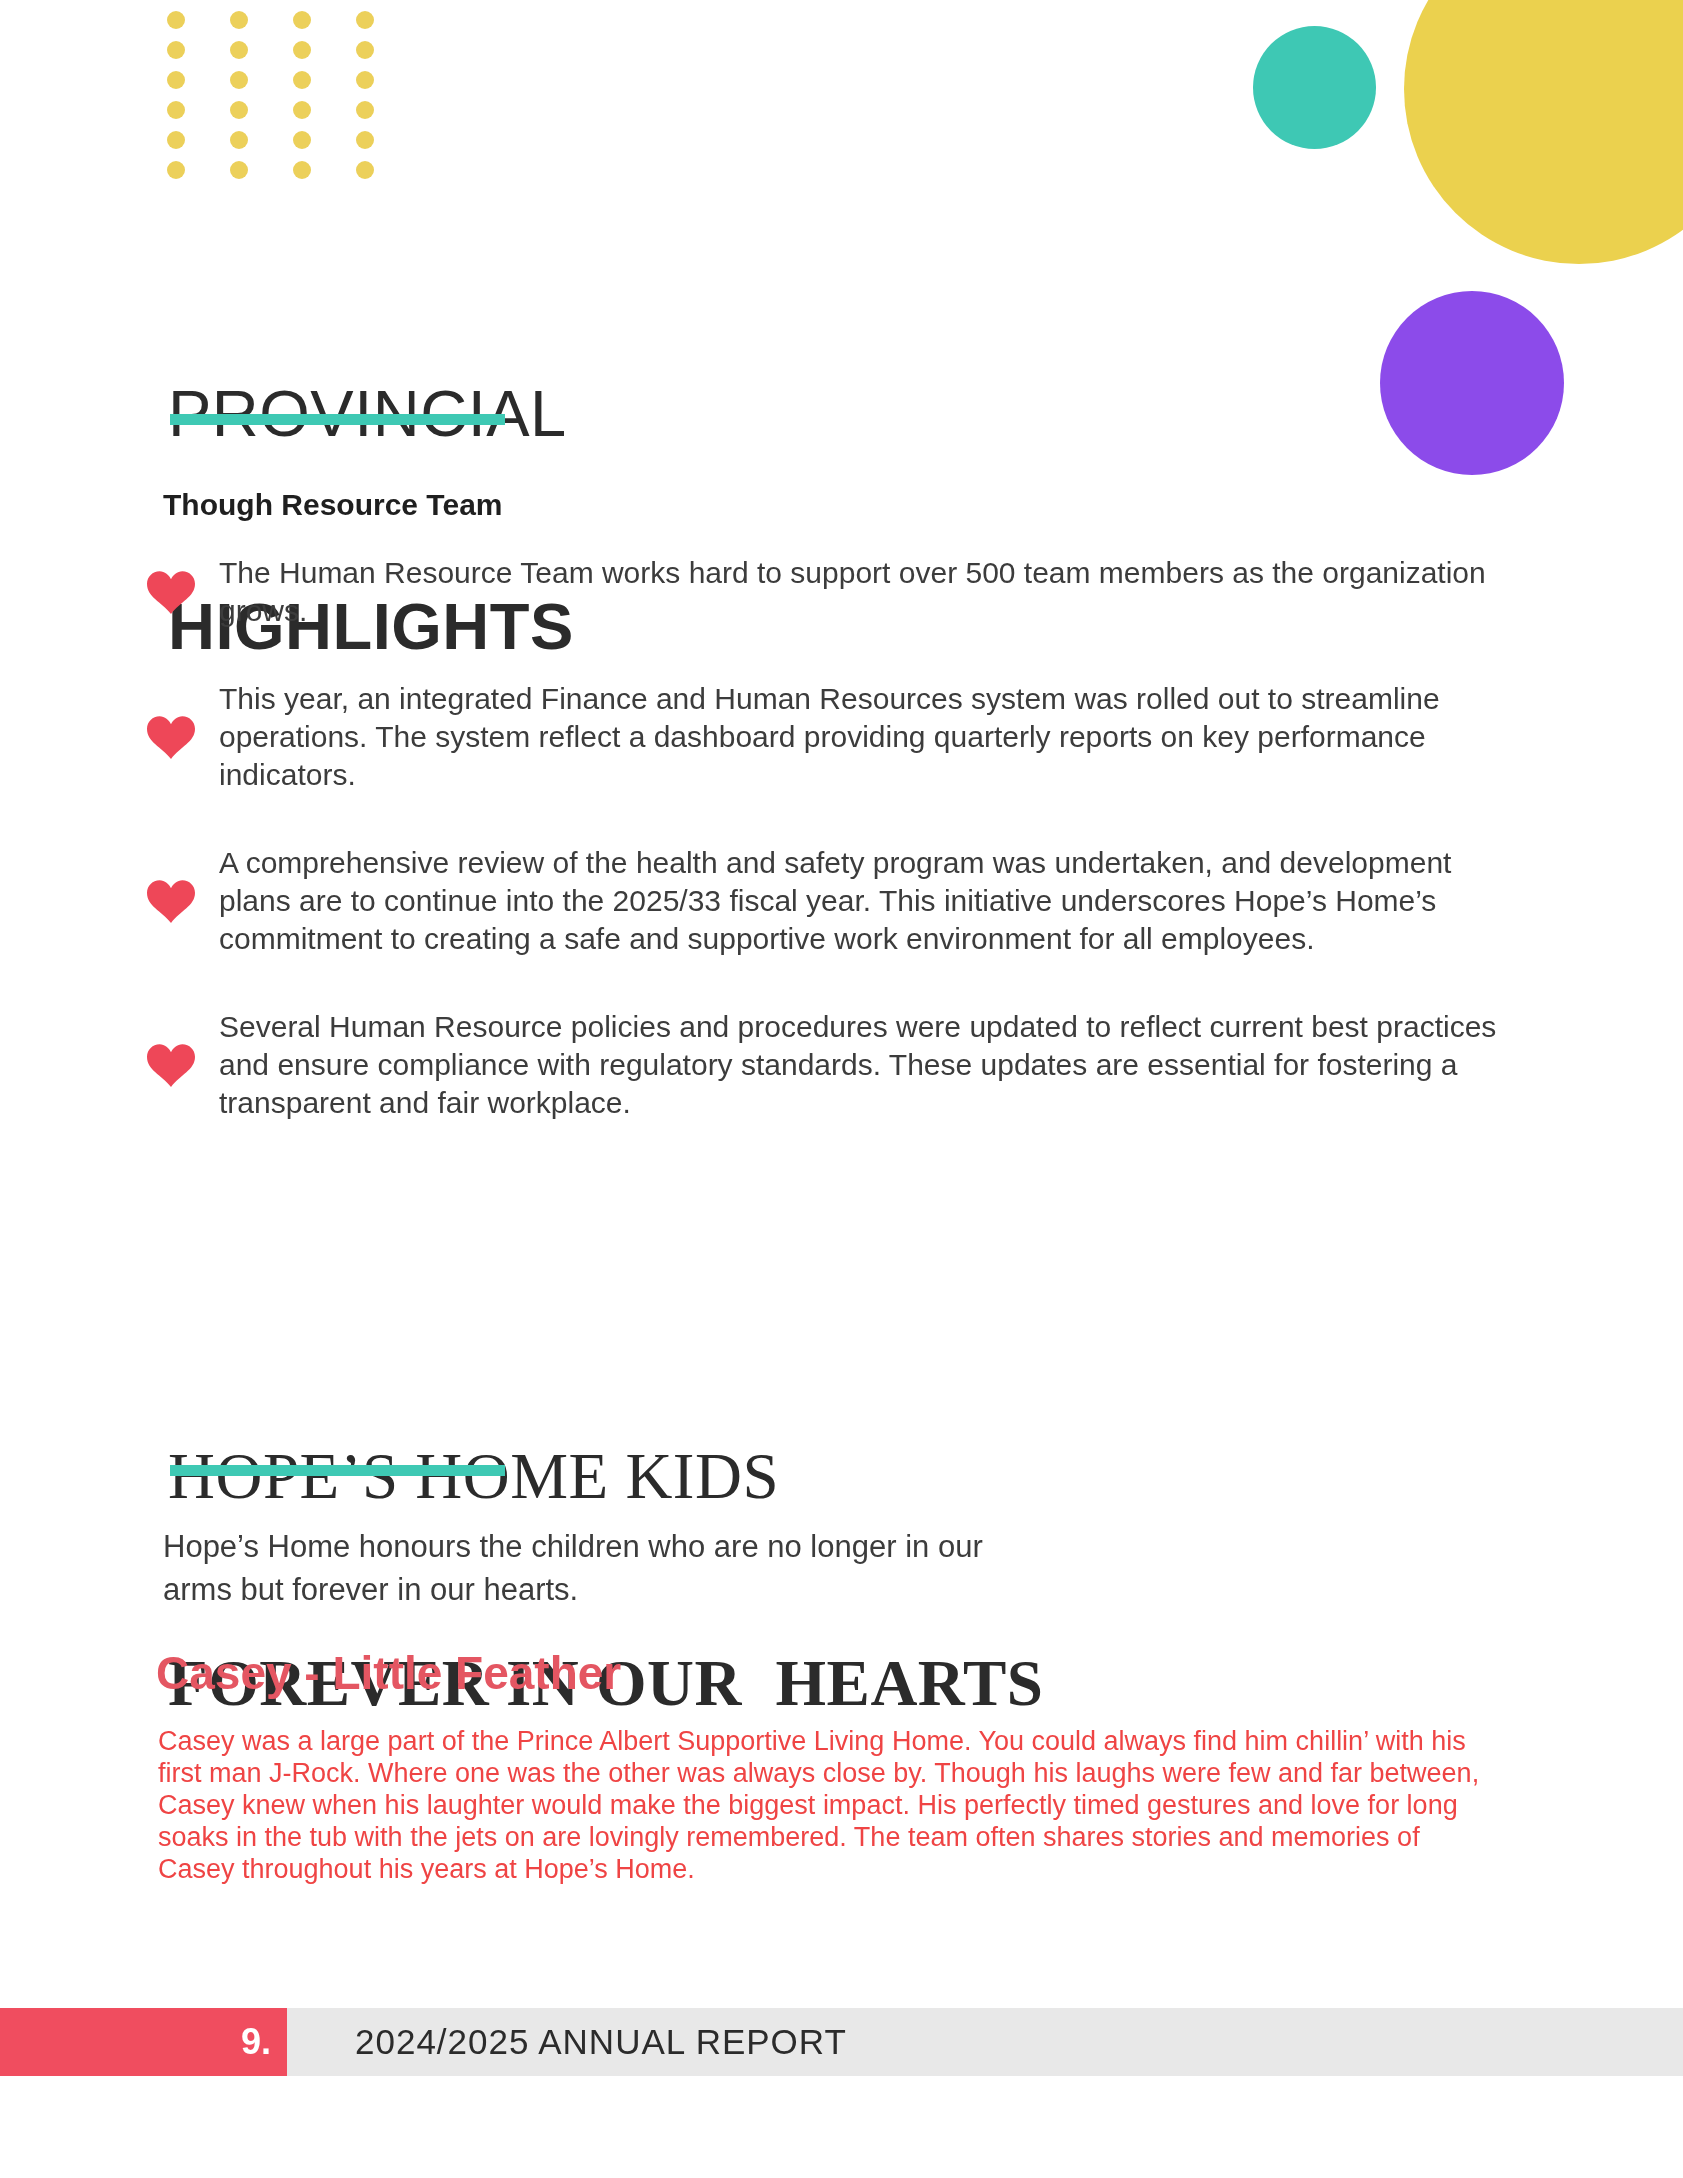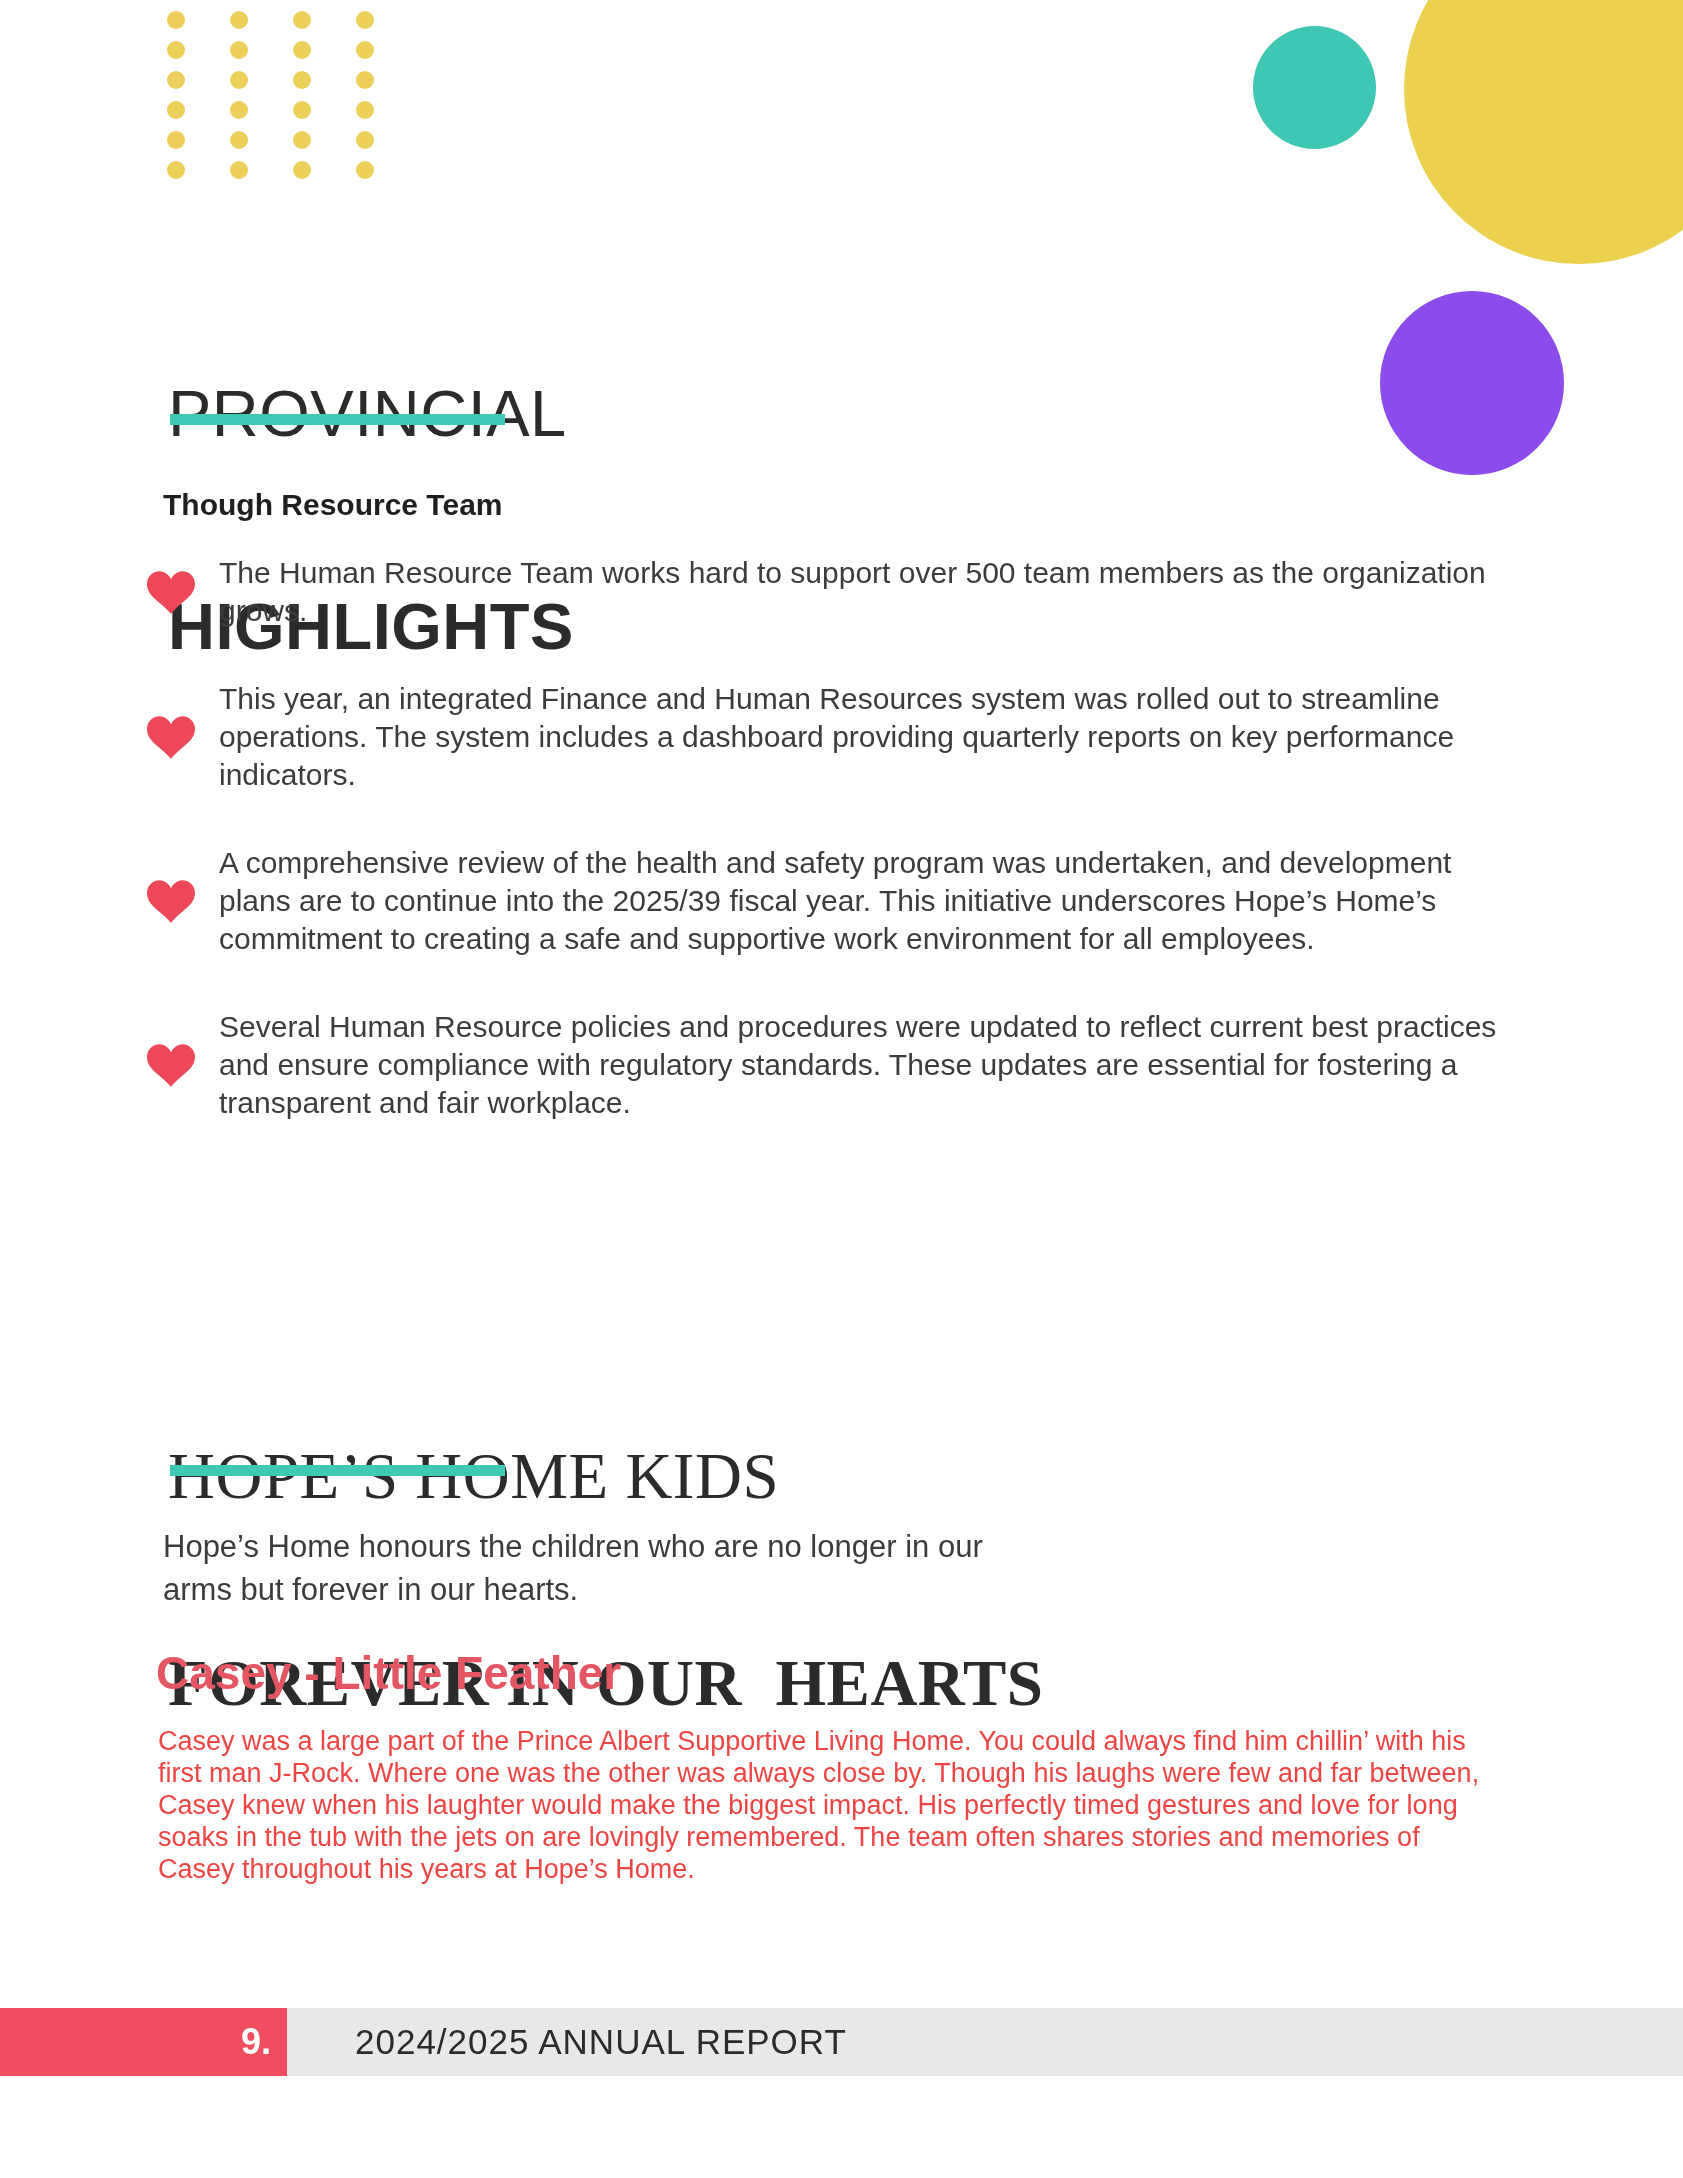--- a/index.html
+++ b/index.html
@@ -133,30 +133,30 @@
       </span>
       <div class="bullet-text">The Human Resource Team works hard to support over 500 team members as the organization grows.</div>
     </div>
 
     <div class="bullet">
       <span class="heart">
         <svg viewBox="0 0 32 29" xmlns="http://www.w3.org/2000/svg">
             <path fill="#EE4758" d="M23.6,0c-3.4,0-6.4,2.6-7.6,5.4C14.8,2.6,11.8,0,8.4,0C3.8,0,0,3.7,0,8.3c0,9.2,9.6,11.7,16,20.2c6.1-8.4,16-11.3,16-20.2C32,3.7,28.2,0,23.6,0z"></path>
           </svg>
       </span>
-      <div class="bullet-text">This year, an integrated Finance and Human Resources system was rolled out to streamline operations. The system includes a dashboard providing quarterly reports on key performance indicators.</div>
+      <div class="bullet-text">This year, an integrated Finance and Human Resources system was rolled out to streamline operations. The system reflect a dashboard providing quarterly reports on key performance indicators.</div>
     </div>
 
     <div class="bullet">
       <span class="heart">
         <svg viewBox="0 0 32 29" xmlns="http://www.w3.org/2000/svg">
             <path fill="#EE4758" d="M23.6,0c-3.4,0-6.4,2.6-7.6,5.4C14.8,2.6,11.8,0,8.4,0C3.8,0,0,3.7,0,8.3c0,9.2,9.6,11.7,16,20.2c6.1-8.4,16-11.3,16-20.2C32,3.7,28.2,0,23.6,0z"></path>
           </svg>
       </span>
-      <div class="bullet-text">A comprehensive review of the health and safety program was undertaken, and development plans are to continue into the 2025/39 fiscal year. This initiative underscores Hope’s Home’s commitment to creating a safe and supportive work environment for all employees.</div>
+      <div class="bullet-text">A comprehensive review of the health and safety program was undertaken, and development plans are to continue into the 2025/33 fiscal year. This initiative underscores Hope’s Home’s commitment to creating a safe and supportive work environment for all employees.</div>
     </div>
 
     <div class="bullet">
       <span class="heart">
         <svg viewBox="0 0 32 29" xmlns="http://www.w3.org/2000/svg">
             <path fill="#EE4758" d="M23.6,0c-3.4,0-6.4,2.6-7.6,5.4C14.8,2.6,11.8,0,8.4,0C3.8,0,0,3.7,0,8.3c0,9.2,9.6,11.7,16,20.2c6.1-8.4,16-11.3,16-20.2C32,3.7,28.2,0,23.6,0z"></path>
           </svg>
       </span>
       <div class="bullet-text">Several Human Resource policies and procedures were updated to reflect current best practices and ensure compliance with regulatory standards. These updates are essential for fostering a transparent and fair workplace.</div>
     </div>

